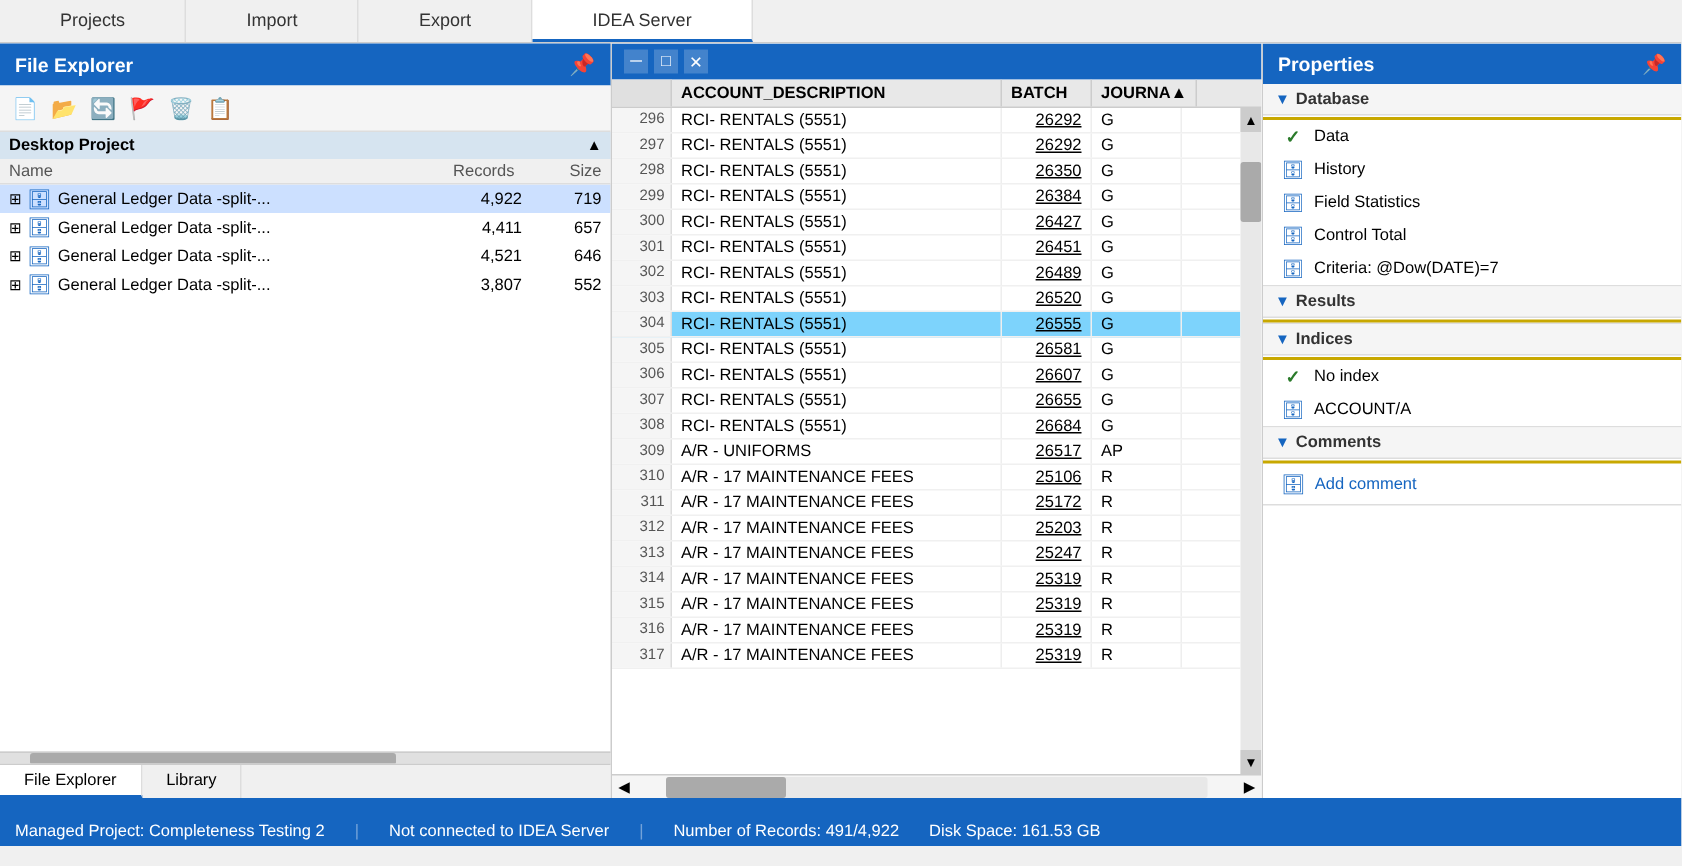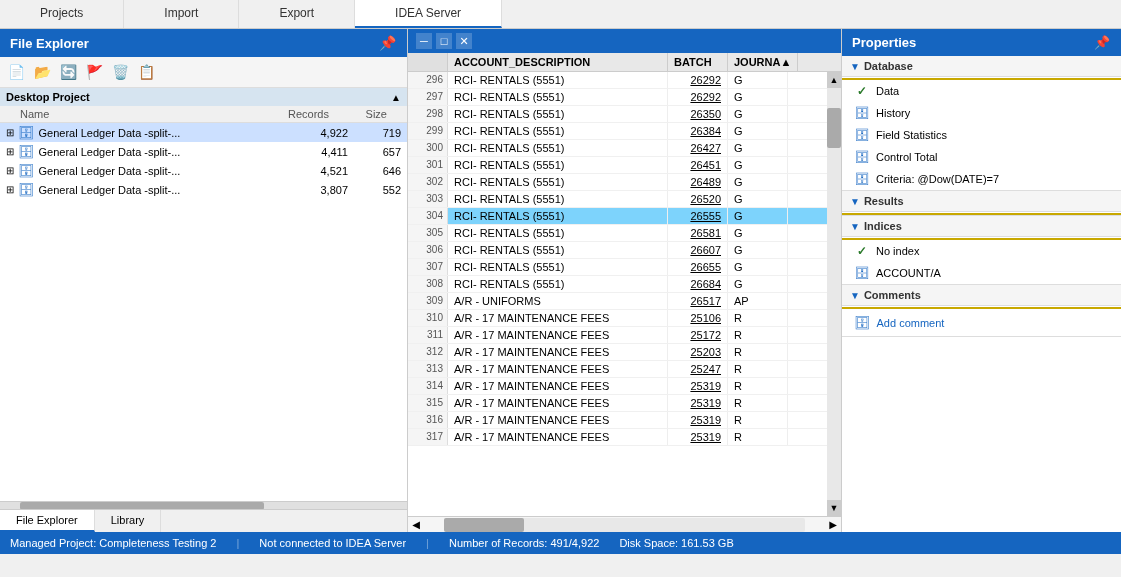--- a/index.html
+++ b/index.html
@@ -14,21 +14,21 @@
     .main-layout { display: flex; height: calc(577px - 26px - 22px - 26px); }
 
     
     .left-panel { width: 408px; background: #fff; border-right: 1px solid #ccc; display: flex; flex-direction: column; }
     .panel-header { background: #1565c0; color: white; padding: 6px 10px; font-size: 13px; font-weight: bold; display: flex; align-items: center; justify-content: space-between; }
     .panel-header-pin { color: white; font-size: 14px; cursor: pointer; }
     .toolbar { padding: 4px 6px; border-bottom: 1px solid #ddd; display: flex; gap: 4px; align-items: center; background: #f5f5f5; }
     .toolbar-btn { width: 22px; height: 22px; cursor: pointer; display: flex; align-items: center; justify-content: center; border: none; background: transparent; font-size: 14px; }
     .project-header { background: #d6e4f0; padding: 3px 6px; font-size: 11px; font-weight: bold; display: flex; justify-content: space-between; align-items: center; }
     .project-header-arrow { font-size: 10px; }
-    .file-list-header { display: flex; padding: 2px 20px; border-bottom: 1px solid #ddd; background: #f0f0f0; font-size: 11px; color: #555; }
+    .file-list-header { display: flex; padding: 2px 6px; border-bottom: 1px solid #ddd; background: #f0f0f0; font-size: 11px; color: #555; }
     .file-list-header .col-name { flex: 1; }
     .file-list-header .col-records { width: 60px; text-align: right; padding-right: 8px; }
     .file-list-header .col-size { width: 50px; text-align: right; }
     .file-list { flex: 1; overflow-y: auto; }
     .file-item { display: flex; align-items: center; padding: 2px 6px; cursor: pointer; font-size: 11px; }
     .file-item.selected { background: #cce0ff; }
     .file-expand { width: 12px; font-size: 10px; }
     .file-name { flex: 1; overflow: hidden; text-overflow: ellipsis; white-space: nowrap; }
     .file-records { width: 55px; text-align: right; padding-right: 8px; }
     .file-size { width: 45px; text-align: right; }
@@ -70,21 +70,21 @@
     .prop-section-header { display: flex; align-items: center; padding: 4px 8px; background: #f5f5f5; font-size: 11px; font-weight: bold; color: #333; border-bottom: 1px solid #ddd; cursor: pointer; }
     .prop-section-arrow { margin-right: 4px; font-size: 10px; color: #1565c0; }
     .prop-section-line { width: 100%; height: 2px; background: #c8a800; margin-top: 1px; }
     .prop-item { display: flex; align-items: center; padding: 3px 12px; font-size: 11px; cursor: pointer; }
     .prop-icon { width: 16px; height: 16px; margin-right: 6px; display: flex; align-items: center; justify-content: center; font-size: 12px; }
     .prop-check { color: #2a7a2a; }
     .add-comment { display: flex; align-items: center; padding: 6px 12px; font-size: 11px; cursor: pointer; color: #1565c0; }
     .add-comment-icon { margin-right: 6px; font-size: 13px; }
 
     
-    .status-bar { background: #1565c0; color: white; height: 22px; display: flex; align-items: center; font-size: 11px; padding: 6px 10px; gap: 20px; }
+    .status-bar { background: #1565c0; color: white; height: 22px; display: flex; align-items: flex-start; font-size: 11px; padding: 16px 10px; gap: 20px; }
     .status-item { white-space: nowrap; }
     .status-sep { color: rgba(255,255,255,0.4); }
 
     
     .vscroll { width: 14px; background: #e8e8e8; display: flex; flex-direction: column; }
     .vscroll-thumb { width: 100%; height: 40px; background: #aaa; border-radius: 2px; margin-top: 20px; }
 
     .icon-check { color: #2a7a2a; font-weight: bold; }
   </style>
 </head>

